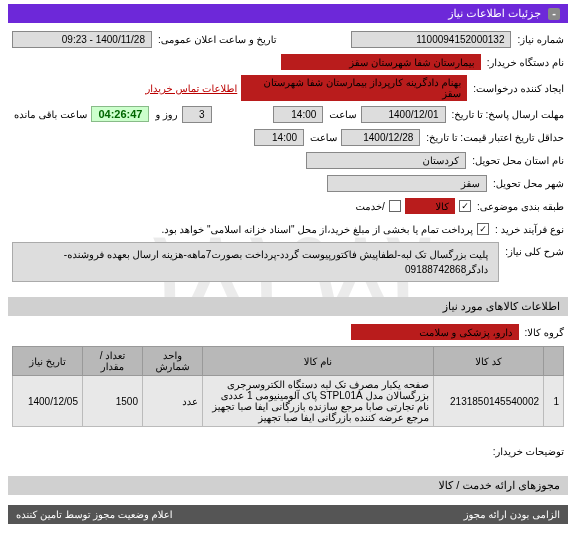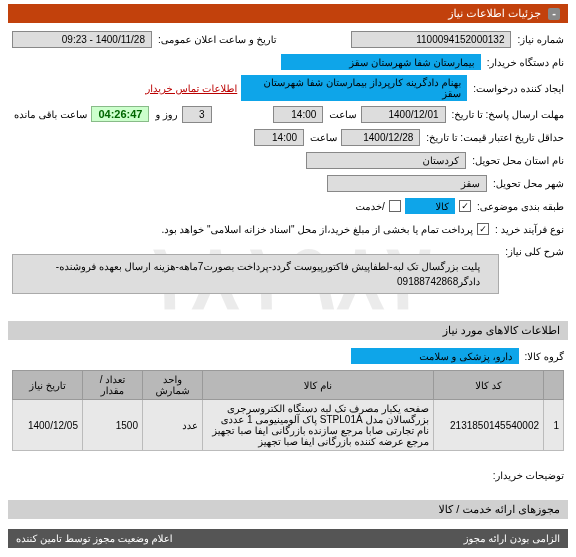--- a/index.html
+++ b/index.html
@@ -1,29 +1,29 @@
 <!DOCTYPE html>
 <html dir="rtl" lang="fa"><head>
 <meta charset="utf-8">
 <style>
 * { box-sizing: border-box; margin: 0; padding: 0; }
 body { font-family: Tahoma, Arial, sans-serif; font-size: 11px; background: #fff; width: 576px; direction: rtl; }
 .page { width: 576px; padding: 4px 8px; position: relative; }
 .watermark { position: absolute; top: 50%; left: 50%; transform: translate(-50%, -50%); font-size: 90px; color: rgba(0,0,0,0.08); font-weight: bold; pointer-events: none; z-index: 0; white-space: nowrap; letter-spacing: 8px; }
-.section-header { background: #c2410c; color: #fff; padding: 3px 8px; font-size: 11px; position: relative; z-index: 1; }
+.section-header { background: #6d28d9; color: #fff; padding: 3px 8px; font-size: 11px; position: relative; z-index: 1; }
 .minus-icon { display: inline-block; width: 12px; height: 12px; background: #888; color: #fff; text-align: center; line-height: 10px; margin-left: 4px; font-weight: bold; border-radius: 2px; }
 .form-area { padding: 6px 4px; position: relative; z-index: 1; }
 .row { display: flex; align-items: center; margin-bottom: 3px; min-height: 20px; gap: 4px; }
 .label { white-space: nowrap; font-size: 10px; padding-left: 2px; }
-.field { background: #0ea5e9; padding: 2px 6px; font-size: 10px; min-height: 16px; display: inline-flex; align-items: center; }
+.field { background: #b91c1c; padding: 2px 6px; font-size: 10px; min-height: 16px; display: inline-flex; align-items: center; }
 .field-input { border: 1px solid #888; background: #ddd; text-align: right; }
 .link-btn { color: #b00; text-decoration: underline; cursor: pointer; font-size: 10px; }
 .checkbox { width: 12px; height: 12px; border: 1px solid #666; display: inline-flex; align-items: center; justify-content: center; background: #fff; font-size: 9px; }
 .checkbox.checked::after { content: "✓"; color: #000; }
-.desc-box { background: #ddd; border: 1px solid #aaa; padding: 4px 18px; font-size: 10px; line-height: 1.5; margin: 12px 0; }
+.desc-box { background: #ddd; border: 1px solid #aaa; padding: 4px 10px; font-size: 10px; line-height: 1.5; margin: 0 0; }
 table.data { width: 100%; border-collapse: collapse; font-size: 10px; margin-top: 4px; }
 table.data th { background: #b8b8b8; border: 1px solid #999; padding: 3px 4px; font-weight: normal; }
 table.data td { background: #e8e8e8; border: 1px solid #bbb; padding: 3px 4px; text-align: right; vertical-align: middle; }
 table.data td.right { text-align: right; }
 .subheader { background: #d0d0d0; padding: 3px 8px; font-size: 11px; margin-top: 6px; position: relative; z-index: 1; }
 .footer-bar { background: #555; color: #fff; padding: 4px 8px; font-size: 10px; display: flex; justify-content: space-between; margin-top: 10px; position: relative; z-index: 1; }
 .countdown { background: #cfc; color: #060; padding: 1px 6px; font-weight: bold; border: 1px solid #8b8; }
 .spacer { flex: 1; }
 </style>
 </head>

